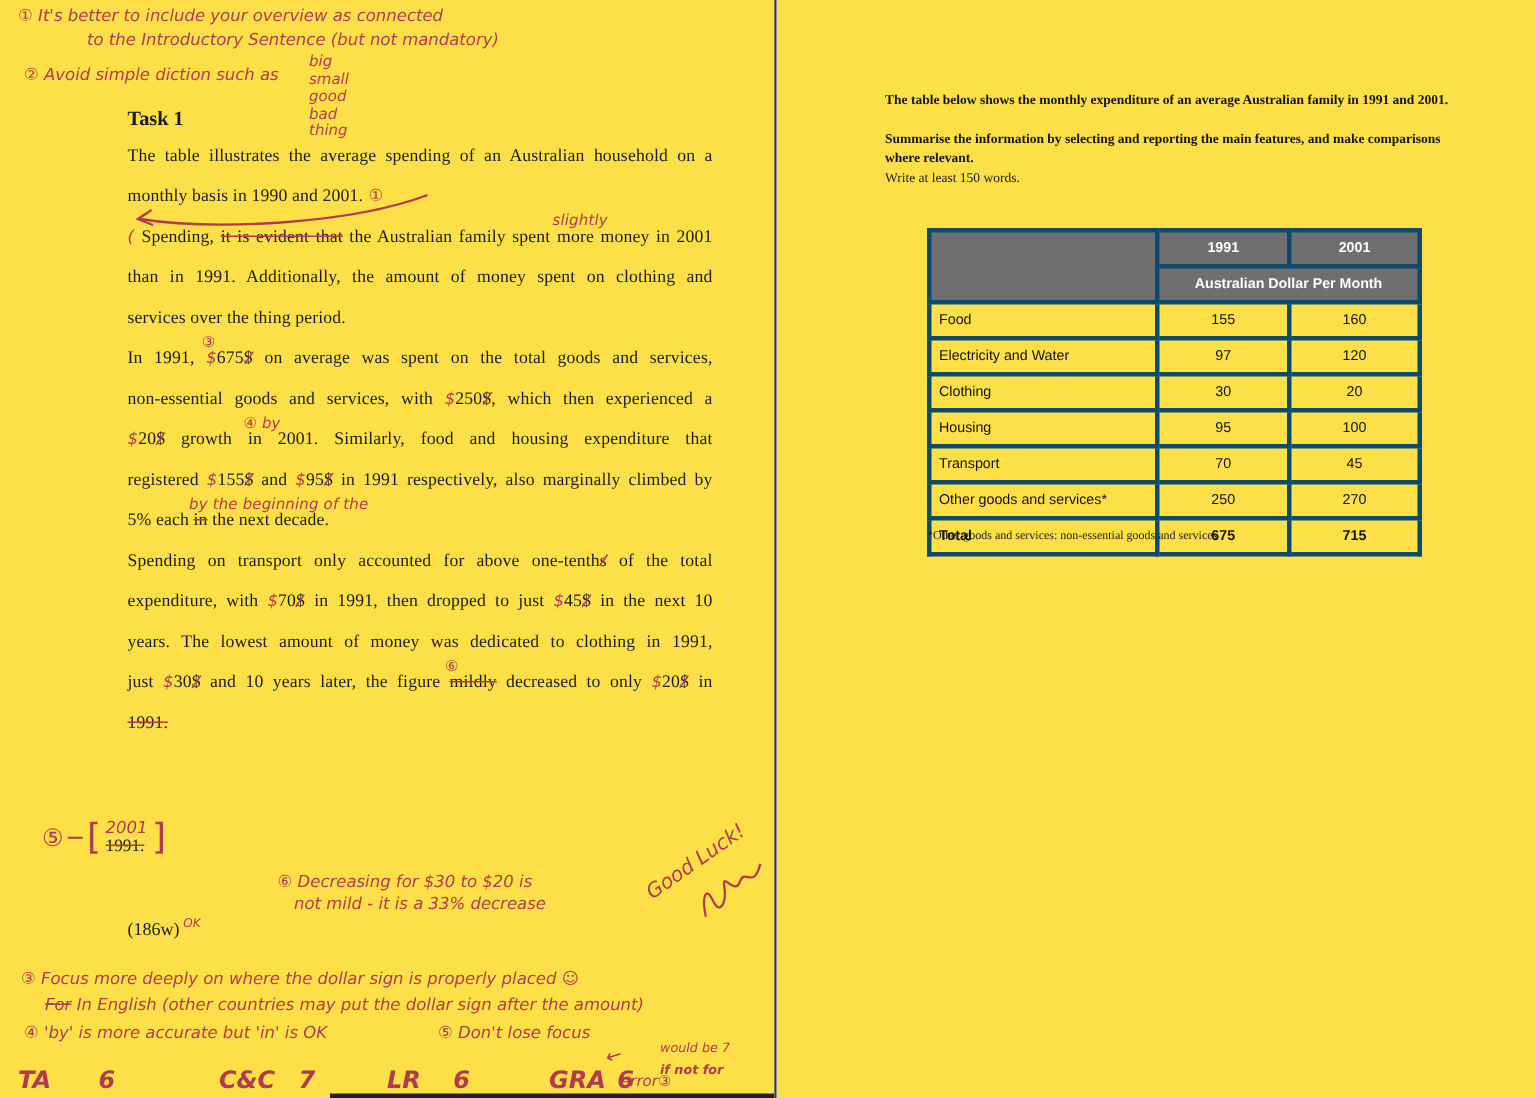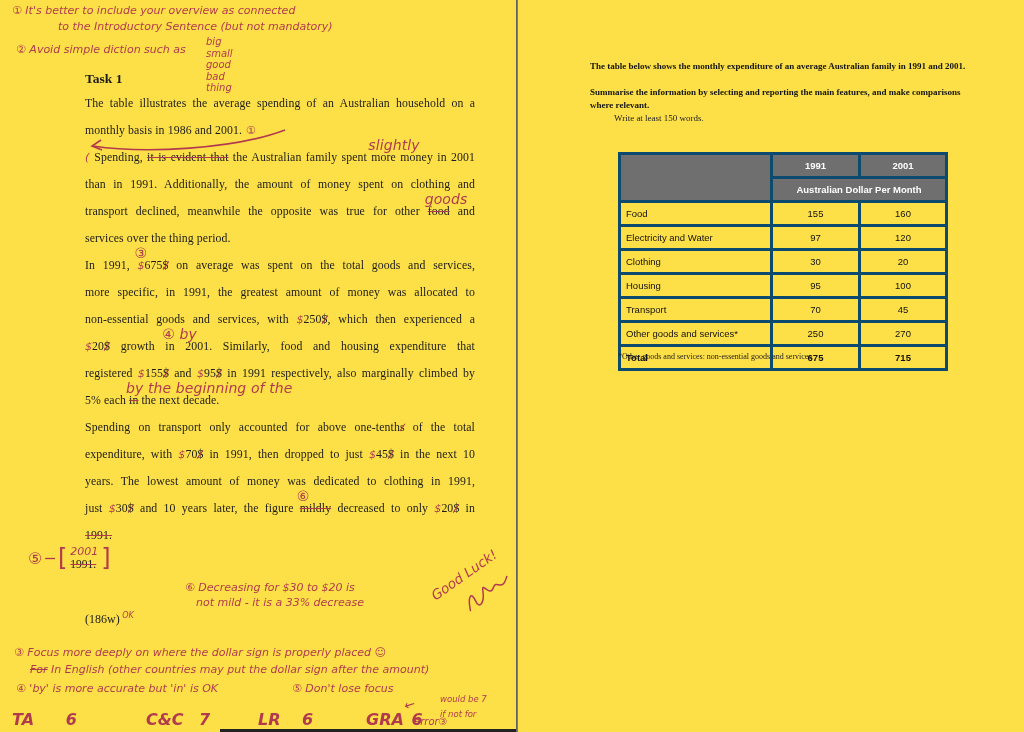--- a/index.html
+++ b/index.html
@@ -19,37 +19,37 @@
   .eline.j{text-align:justify;text-align-last:justify;white-space:normal;}
   .seg{position:relative;}
   .seg-st{text-decoration:line-through;text-decoration-color:var(--ink);text-decoration-thickness:1.4px;}
   .seg-red{color:var(--ink);font-family:"DejaVu Sans",sans-serif;font-style:italic;font-size:11px;}
   .seg-redsup{color:var(--ink);font-family:"DejaVu Sans",sans-serif;font-style:italic;
               font-size:8px;vertical-align:super;}
   .seg-sx{display:inline-block;position:relative;}
   .seg-sx::after{content:"";position:absolute;left:-2px;top:46%;width:calc(100% + 4px);
                  border-top:1.4px solid var(--ink);transform:rotate(-55deg);}
   .ov{position:absolute;left:-3px;bottom:11px;white-space:nowrap;color:var(--ink);
-      font-family:"DejaVu Sans",sans-serif;font-style:italic;font-size:14px;font-weight:normal;
+      font-family:"DejaVu Sans",sans-serif;font-style:italic;font-size:10px;font-weight:normal;
       text-decoration:none;}
   .task{font-weight:bold;font-size:13.5px;}
   .wc{font-size:12px;}
   
   .bracket-wrap{display:flex;align-items:center;gap:3px;}
   .bigbr{font-size:24px;font-style:normal;line-height:24px;}
   .stack{display:flex;flex-direction:column;line-height:12px;font-size:11px;}
   .old-year{font-family:"Liberation Serif",serif;font-style:normal;color:var(--txt);
             text-decoration:line-through;text-decoration-color:var(--ink);font-size:11.5px;}
   
   .seam{left:516px;top:0;width:2px;height:732px;background:linear-gradient(90deg,#888,#3a3a3a,#bbb);}
   .bottom-strip{left:220px;top:729px;width:298px;height:3px;background:#222;}
   
   .sans{font-family:Liberation Serif, serif;}
   .prompt-b{font-size:9px;font-weight:bold;line-height:13px;color:#141414;}
-  .prompt-r{font-size:9px;color:#222;margin-left:24px;}
+  .prompt-r{font-size:9px;color:#222;}
   .xtable{border-collapse:collapse;table-layout:fixed;width:327px;
           font-family:"Liberation Sans",sans-serif;font-size:9.5px;color:#111;}
   .xtable td{border:3px solid #0c4a6e;height:21px;padding:0;}
   .xtable .lbl{padding-left:5px;}
   .xtable .num{text-align:center;}
   .hcell{background:#6f6f6f;color:#fff;font-weight:bold;text-align:center;}
   .corner{border-right:2px solid #d9d9d9;}
   .yr{border-bottom:2px solid #d9d9d9;}
   .y1{border-right:1px solid #3a3a3a;}
   .total td{font-weight:bold;}
@@ -70,27 +70,25 @@
     <div>small</div>
     <div>good</div>
     <div>bad</div>
     <div>thing</div>
   </div>
 
   <div class="abs task" style="left:85px;top:71px;">Task 1</div>
 
   <div class="abs essay">
       <div class="eline j"><span class="seg">The table illustrates the average spending of an Australian household on a</span></div>
-      <div class="eline"><span class="seg">monthly basis in 1986 and 2001.</span><span class="seg seg-red"> ①</span></div>
+      <div class="eline"><span class="seg">monthly basis in 1990 and 2001.</span><span class="seg seg-red"> ①</span></div>
       <div class="eline j"><span class="seg seg-red">( </span><span class="seg">Spending, </span><span class="seg seg-st">it is evident that</span><span class="seg"> the Australian family spent </span><span class="seg"><span class="ov">slightly</span>more</span><span class="seg"> money in 2001</span></div>
       <div class="eline j"><span class="seg">than in 1991. Additionally, the amount of money spent on clothing and</span></div>
-      <div class="eline j"><span class="seg">transport declined, meanwhile the opposite was true for other </span><span class="seg seg-st"><span class="ov">goods</span>food</span><span class="seg"> and</span></div>
       <div class="eline"><span class="seg">services over the thing period.</span></div>
       <div class="eline j"><span class="seg">In 1991, </span><span class="seg seg-red"><span class="ov">③</span>$</span><span class="seg">675</span><span class="seg seg-sx">$</span><span class="seg"> on average was spent on the total goods and services,</span></div>
-      <div class="eline j"><span class="seg">more specific, in 1991, the greatest amount of money was allocated to</span></div>
       <div class="eline j"><span class="seg">non-essential goods and services, with </span><span class="seg seg-red">$</span><span class="seg">250</span><span class="seg seg-sx">$</span><span class="seg">, which then experienced a</span></div>
       <div class="eline j"><span class="seg seg-red">$</span><span class="seg">20</span><span class="seg seg-sx">$</span><span class="seg"> growth </span><span class="seg"><span class="ov">④ by</span>in</span><span class="seg"> 2001. Similarly, food and housing expenditure that</span></div>
       <div class="eline j"><span class="seg">registered </span><span class="seg seg-red">$</span><span class="seg">155</span><span class="seg seg-sx">$</span><span class="seg"> and </span><span class="seg seg-red">$</span><span class="seg">95</span><span class="seg seg-sx">$</span><span class="seg"> in 1991 respectively, also marginally climbed by</span></div>
       <div class="eline"><span class="seg">5% each </span><span class="seg seg-st"><span class="ov">by the beginning of the</span>in</span><span class="seg"> the next decade.</span></div>
       <div class="eline j"><span class="seg">Spending on transport only accounted for above one-tenth</span><span class="seg seg-sx">s</span><span class="seg"> of the total</span></div>
       <div class="eline j"><span class="seg">expenditure, with </span><span class="seg seg-red">$</span><span class="seg">70</span><span class="seg seg-sx">$</span><span class="seg"> in 1991, then dropped to just </span><span class="seg seg-red">$</span><span class="seg">45</span><span class="seg seg-sx">$</span><span class="seg"> in the next 10</span></div>
       <div class="eline j"><span class="seg">years. The lowest amount of money was dedicated to clothing in 1991,</span></div>
       <div class="eline j"><span class="seg">just </span><span class="seg seg-red">$</span><span class="seg">30</span><span class="seg seg-sx">$</span><span class="seg"> and 10 years later, the figure </span><span class="seg seg-st"><span class="ov">⑥</span>mildly</span><span class="seg"> decreased to only </span><span class="seg seg-red">$</span><span class="seg">20</span><span class="seg seg-sx">$</span><span class="seg"> in</span></div>
       <div class="eline"><span class="seg seg-st">1991.</span></div>
     </div>
@@ -121,21 +119,21 @@
     <path d="M4,20 C10,6 16,4 14,14 C12,24 20,22 26,10 C30,2 28,20 36,14 C44,8 40,24 54,12" stroke="#b23a4e" stroke-width="1.5" fill="none"></path>
   </svg>
 
   <div class="abs hw hw11" style="left:14px;top:645px;">③ Focus more deeply on where the dollar sign is properly placed ☺</div>
   <div class="abs hw hw11" style="left:30px;top:662px;"><span class="seg seg-st">For</span><span class="seg"> In English (other countries may put the dollar sign after the amount)</span></div>
   <div class="abs hw hw11" style="left:16px;top:681px;">④ 'by' is more accurate but 'in' is OK</div>
   <div class="abs hw hw11" style="left:292px;top:681px;">⑤ Don't lose focus</div>
 
   <span class="abs hw" style="left:404px;top:697px;font-size:13px;transform:rotate(-18deg);">←</span>
   <div class="abs hw hw9" style="left:440px;top:694px;">would be 7</div>
-  <div class="abs hw hw9" style="left:440px;top:709px;">if not for</div>
+  <div class="abs hw hw9" style="left:440px;top:709px;font-weight:bold;">if not for</div>
   <div class="abs hw hw9" style="left:414px;top:717px;font-size:10px;">error③</div>
 
   <div class="abs hw hw16" style="left:12px;top:710px;">
     <span>TA</span>
     <span style="margin-left:26px;">6</span>
   </div>
   <div class="abs hw hw16" style="left:146px;top:710px;">
     <span>C&amp;C</span>
     <span style="margin-left:10px;">7</span>
   </div>

